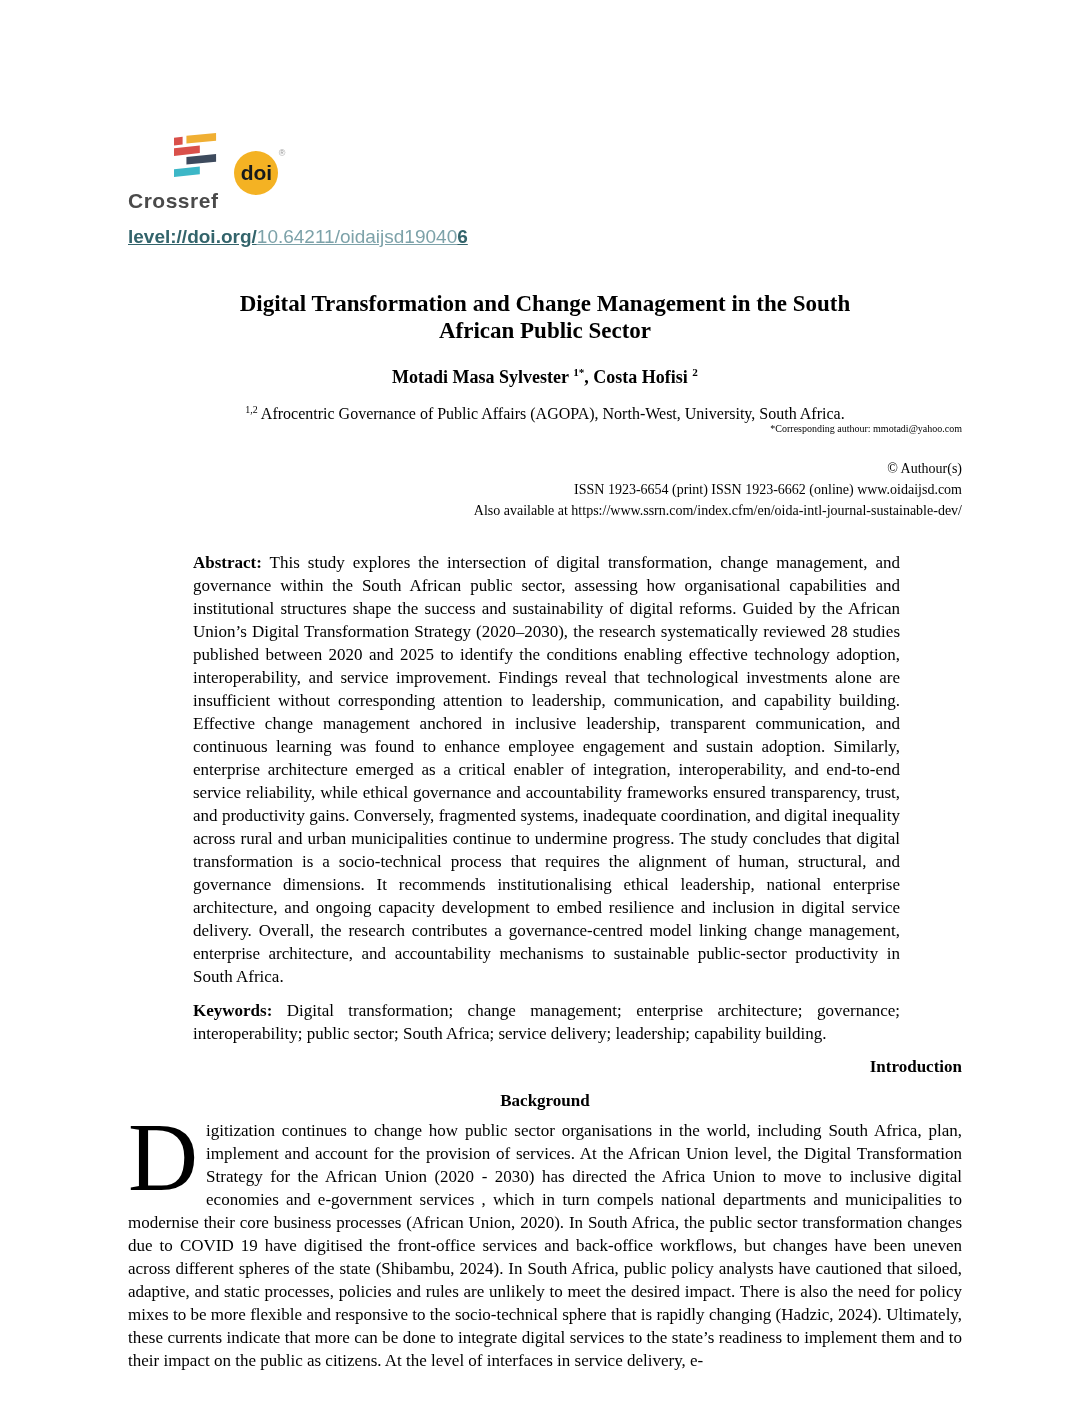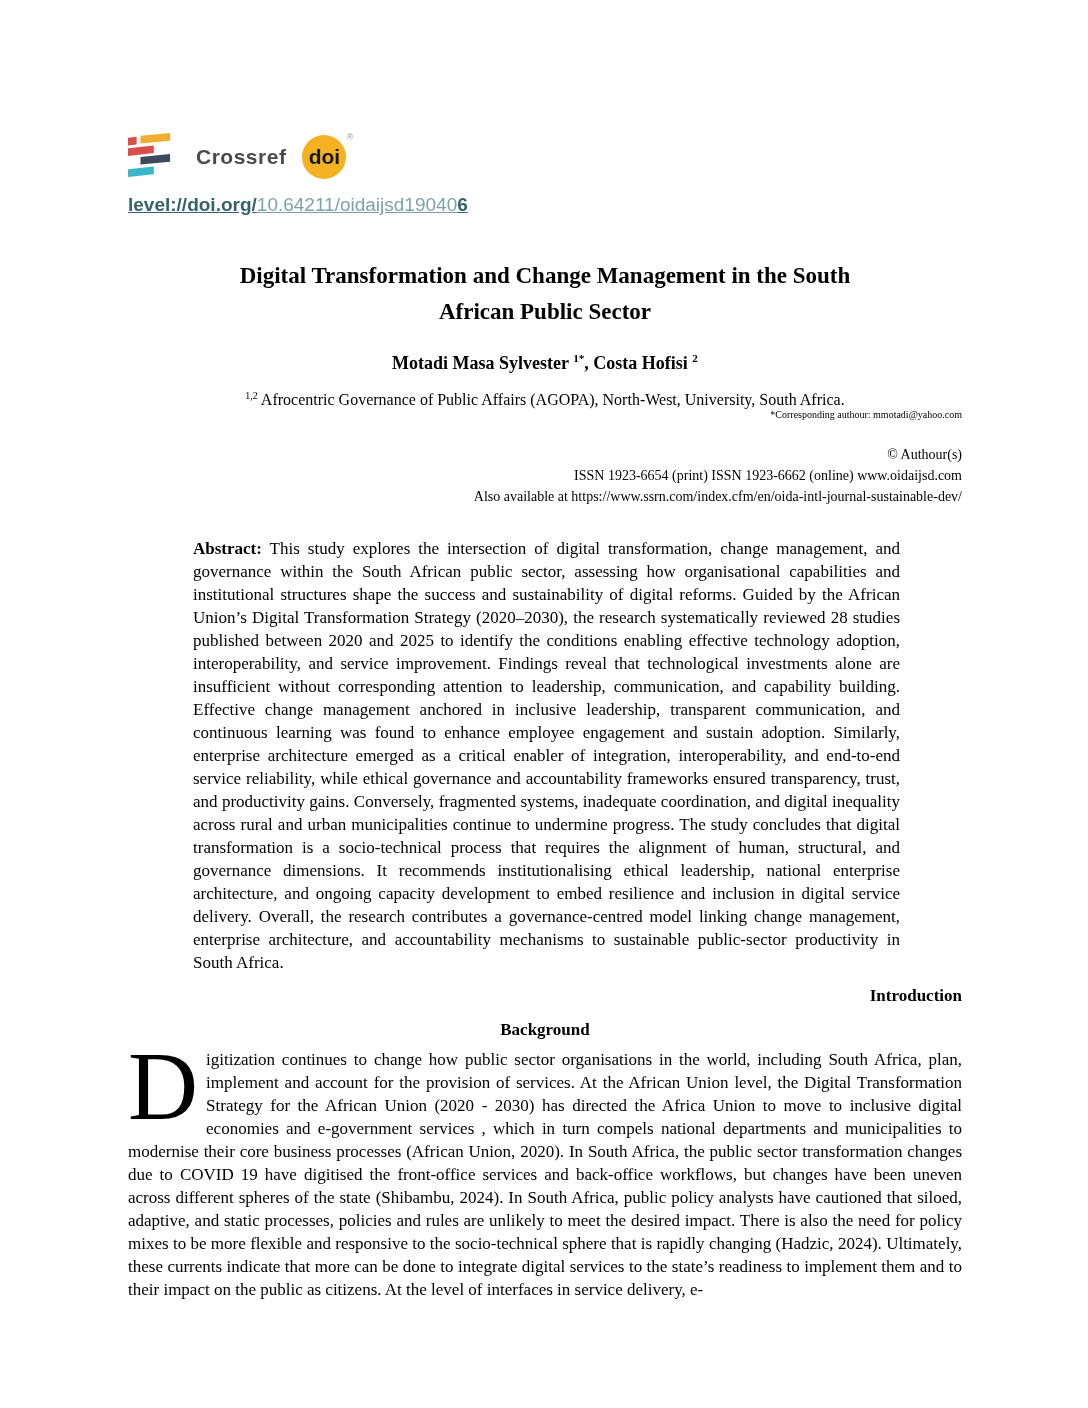--- a/index.html
+++ b/index.html
@@ -21,22 +21,23 @@
 
   
   .logos-row {
     display: flex;
     align-items: center;
     gap: 16px;
     padding-top: 133px;
   }
   .crossref-logo {
     display: flex;
-    align-items: center;
-    gap: 24px;
+    align-items: flex-end;
+    gap: 8px;
+    flex-direction: column;
   }
   .crossref-label {
     font-family: "Liberation Sans", sans-serif;
     font-size: 21px;
     font-weight: 600;
     color: #4a4a4a;
     letter-spacing: 0.5px;
   }
   .doi-logo {
     position: relative;
@@ -76,21 +77,21 @@
   .link-bold { font-weight: 700; color: #33646b; }
   .link-light { font-weight: 400; color: #7da2a9; }
 
   
   .paper-title {
     margin: 42px auto 0 auto;
     max-width: 660px;
     text-align: center;
     font-size: 23px;
     font-weight: 700;
-    line-height: 36px;
+    line-height: 27px;
   }
   .author-line {
     margin-top: 22px;
     text-align: center;
     font-size: 18px;
     font-weight: 700;
   }
   .author-line sup, .affiliation-line sup { font-size: 62%; }
   .affiliation-line {
     margin-top: 16px;
@@ -204,20 +205,21 @@
     <div class="publisher-block">
       <div>© Authour(s)</div>
       <div>ISSN 1923-6654 (print) ISSN 1923-6662 (online) www.oidaijsd.com</div>
       <div>Also available at https://www.ssrn.com/index.cfm/en/oida-intl-journal-sustainable-dev/</div>
     </div>
 
     
     <p class="abstract-para"><span class="lead-label">Abstract:</span><span> This study explores the intersection of digital transformation, change management, and governance within the South African public sector, assessing how organisational capabilities and institutional structures shape the success and sustainability of digital reforms. Guided by the African Union’s Digital Transformation Strategy (2020–2030), the research systematically reviewed 28 studies published between 2020 and 2025 to identify the conditions enabling effective technology adoption, interoperability, and service improvement. Findings reveal that technological investments alone are insufficient without corresponding attention to leadership, communication, and capability building. Effective change management anchored in inclusive leadership, transparent communication, and continuous learning was found to enhance employee engagement and sustain adoption. Similarly, enterprise architecture emerged as a critical enabler of integration, interoperability, and end-to-end service reliability, while ethical governance and accountability frameworks ensured transparency, trust, and productivity gains. Conversely, fragmented systems, inadequate coordination, and digital inequality across rural and urban municipalities continue to undermine progress. The study concludes that digital transformation is a socio-technical process that requires the alignment of human, structural, and governance dimensions. It recommends institutionalising ethical leadership, national enterprise architecture, and ongoing capacity development to embed resilience and inclusion in digital service delivery. Overall, the research contributes a governance-centred model linking change management, enterprise architecture, and accountability mechanisms to sustainable public-sector productivity in South Africa.</span></p>
 
     
+    <p class="keywords-para"><span class="lead-label">Keywords:</span><span> Digital transformation; change management; enterprise architecture; governance; interoperability; public sector; South Africa; service delivery; leadership; capability building.</span></p>
 
     
     <div class="introduction-heading">Introduction</div>
     <div class="background-heading">Background</div>
 
     
     <p class="body-para"><span class="dropcap">D</span><span>igitization continues to change how public sector organisations in the world, including South Africa, plan, implement and account for the provision of services. At the African Union level, the Digital Transformation Strategy for the African Union (2020 - 2030) has directed the Africa Union to move to inclusive digital economies and e-government services , which in turn compels national departments and municipalities to modernise their core business processes (African Union, 2020). In South Africa, the public sector transformation changes due to COVID 19 have digitised the front-office services and back-office workflows, but changes have been uneven across different spheres of the state (Shibambu, 2024). In South Africa, public policy analysts have cautioned that siloed, adaptive, and static processes, policies and rules are unlikely to meet the desired impact. There is also the need for policy mixes to be more flexible and responsive to the socio-technical sphere that is rapidly changing (Hadzic, 2024). Ultimately, these currents indicate that more can be done to integrate digital services to the state’s readiness to implement them and to their impact on the public as citizens. At the level of interfaces in service delivery, e-</span></p>
 
   </div>
 </div>

